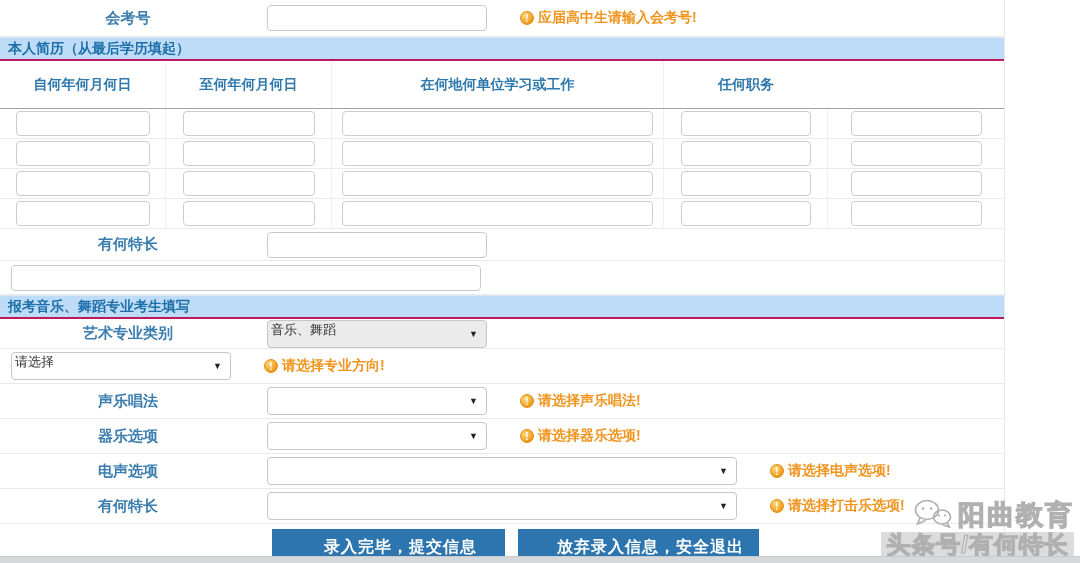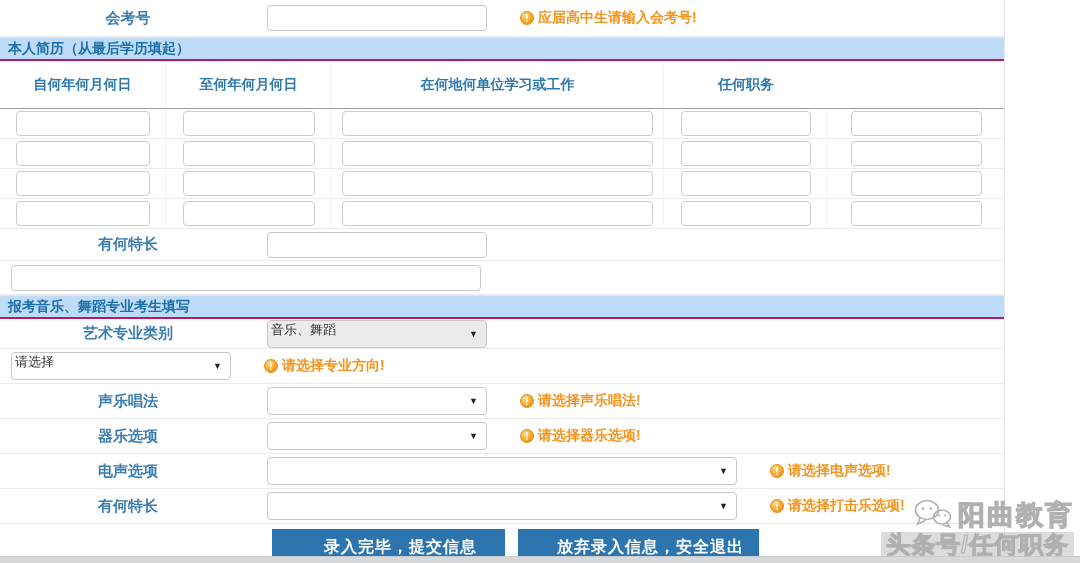--- a/index.html
+++ b/index.html
@@ -326,18 +326,18 @@
             <circle cx="11" cy="10.5" r="1.3"></circle>
               <circle cx="19" cy="10.5" r="1.3"></circle>
             <circle cx="27" cy="17.5" r="1.1"></circle>
               <circle cx="33" cy="17.5" r="1.1"></circle>
           </g>
         </svg>
       </span>
       <span class="wm-text wm-brand">阳曲教育</span>
     </div>
     <div class="wm-line2">
-      <span class="wm-text wm-sub">头条号/任何职务</span>
+      <span class="wm-text wm-sub">头条号/有何特长</span>
     </div>
   </div>
 
   <div class="bottom-strip"></div>
 </div>
 
 </body></html>

